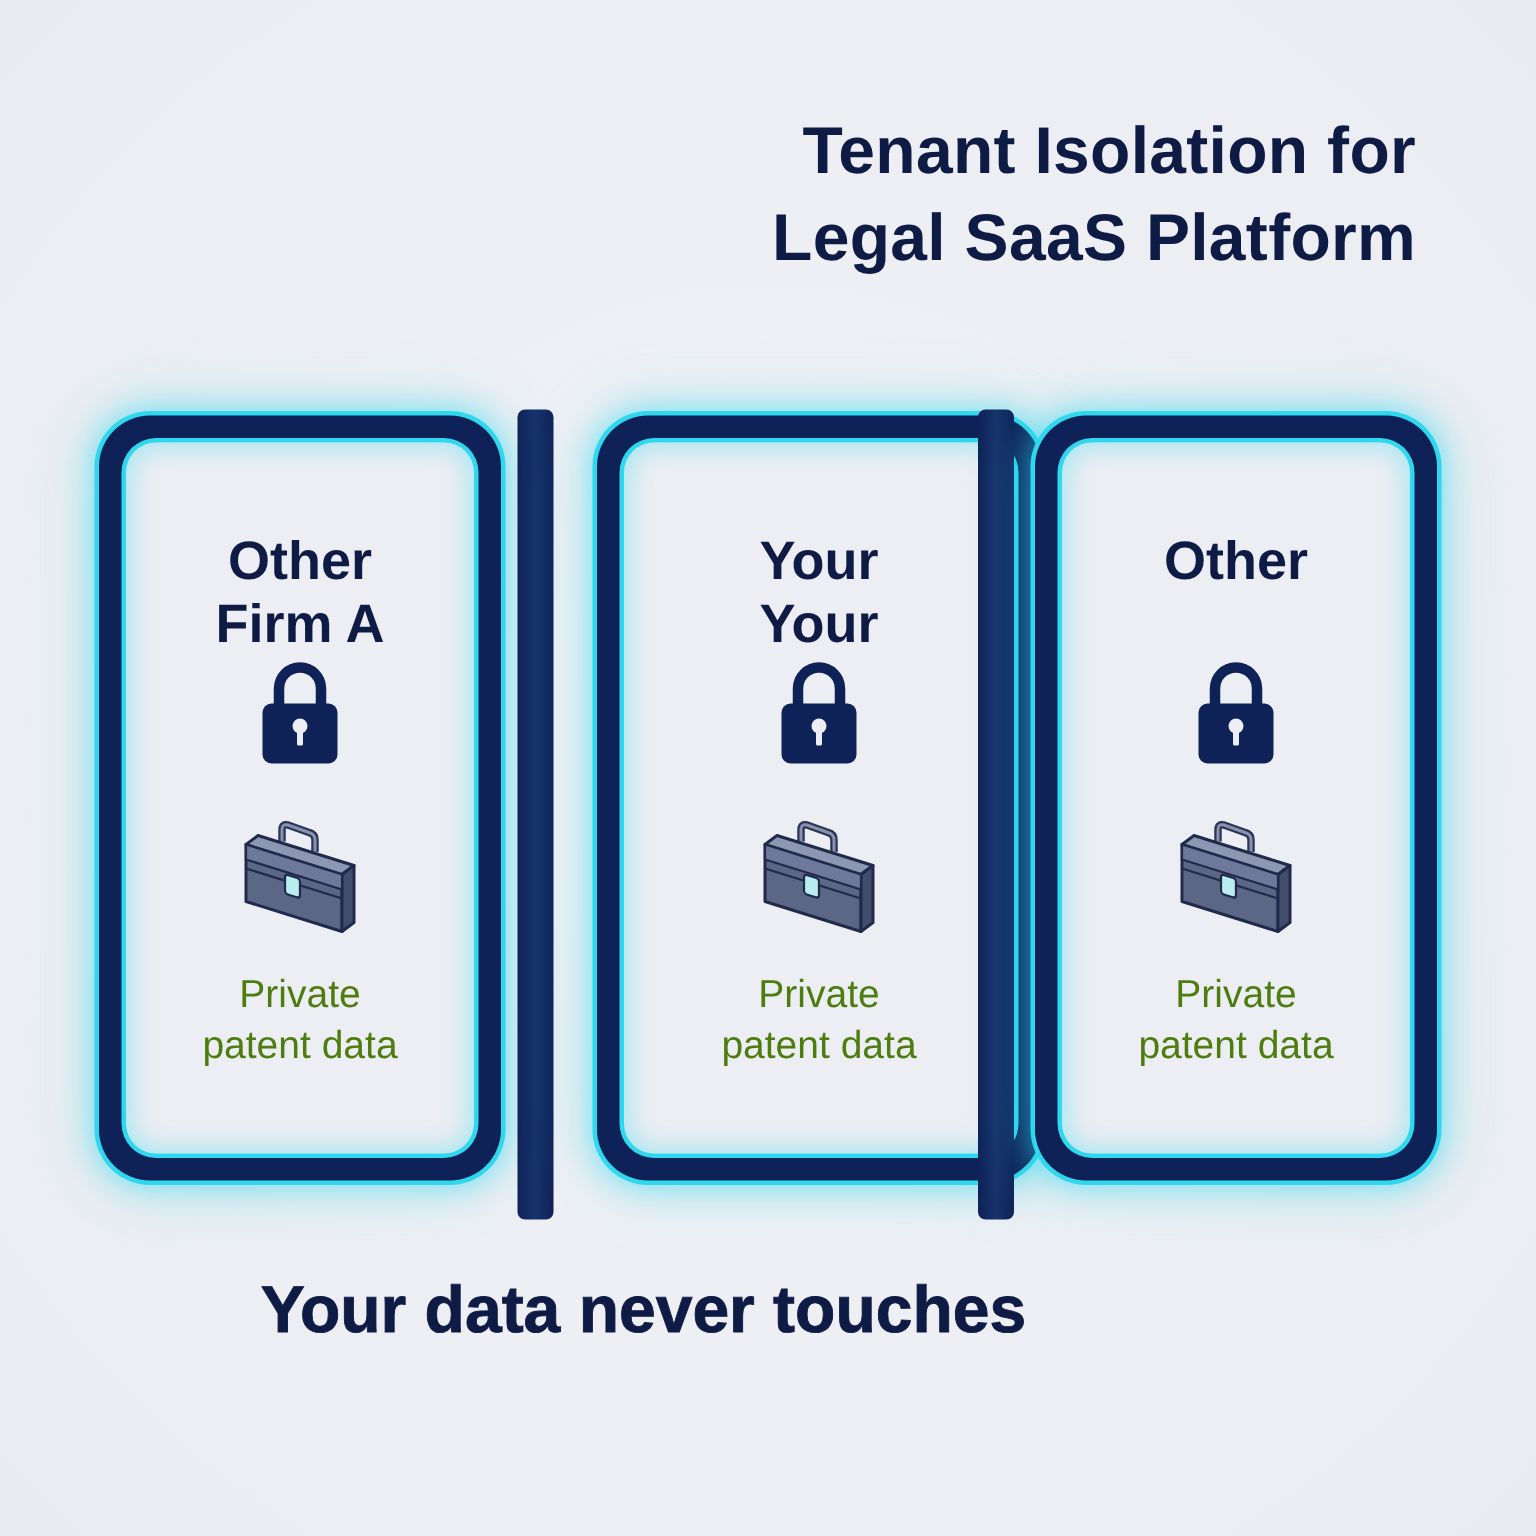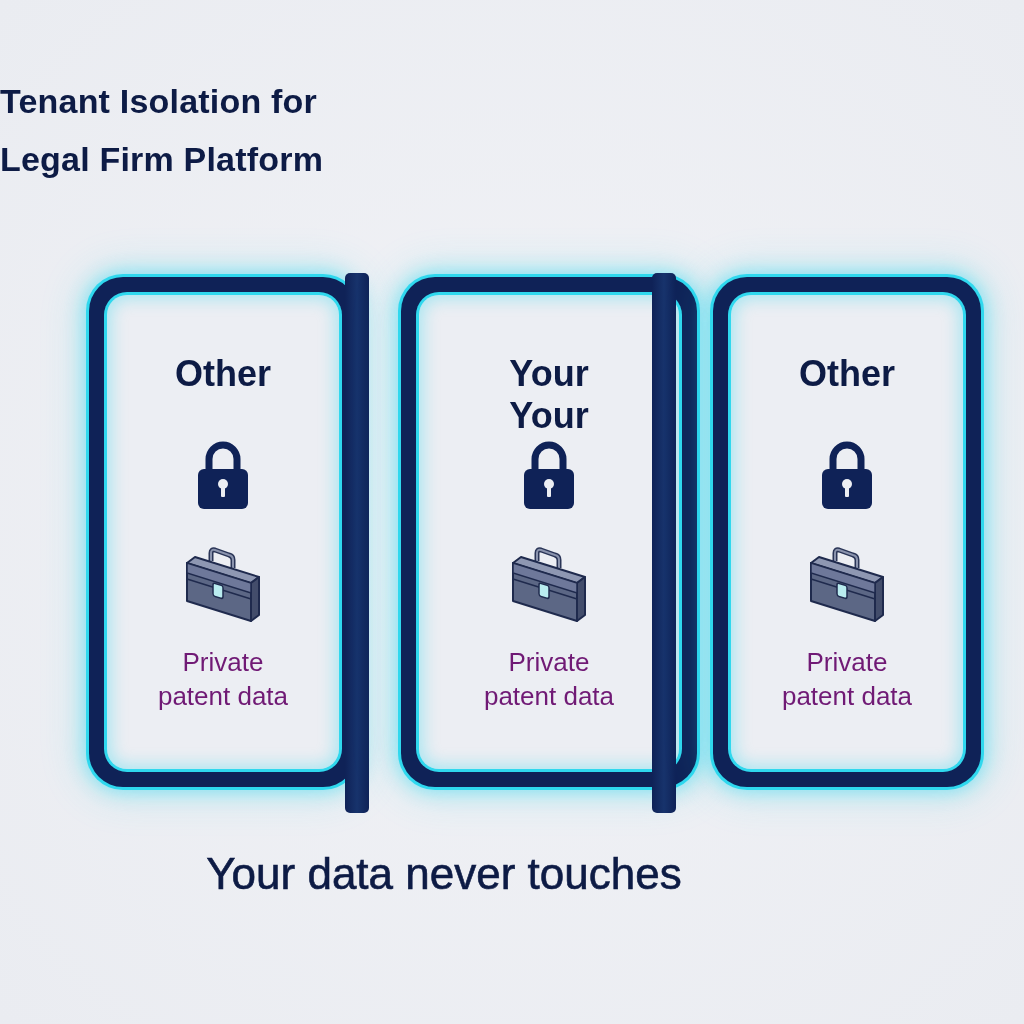--- a/index.html
+++ b/index.html
@@ -16,57 +16,56 @@
       position: relative;
       width: 1024px;
       height: 1024px;
       background: radial-gradient(ellipse at center, #f1f2f6 0%, #eaecf1 100%);
     }
     .title {
       position: absolute;
       top: 72px;
       left: 0;
       width: 944px;
-      text-align: left;
-      font-size: 34px;
+      text-align: right;
+      font-size: 44px;
       font-weight: 700;
       line-height: 58px;
       color: #0d1b45;
       letter-spacing: 0.2px;
     }
     .title span { display: block; }
 
     .panel {
       position: absolute;
       top: 277px;
       height: 510px;
       box-sizing: border-box;
       border-radius: 34px;
       background: #0f2257;
       box-shadow:
         0 0 0 3px #2fd8ee,
         0 0 18px 6px rgba(47, 216, 238, 0.45),
         0 0 40px 10px rgba(47, 216, 238, 0.18);
       padding: 18px;
-      margin-left: 23px;
     }
     .panel-inner {
       width: 100%;
       height: 100%;
       box-sizing: border-box;
       border-radius: 20px;
       background: #eceef3;
       box-shadow:
         0 0 0 3px #2fd8ee,
         inset 0 0 16px 4px rgba(47, 216, 238, 0.35);
       position: relative;
       text-align: center;
     }
     .panel-a { left: 66px; width: 268px; }
-    .panel-you { left: 378px; width: 296px; }
+    .panel-you { left: 398px; width: 296px; }
     .panel-b { left: 690px; width: 268px; }
 
     .divider {
       position: absolute;
       top: 273px;
       width: 24px;
       height: 540px;
       border-radius: 5px;
       background: linear-gradient(90deg, #0f2257 0%, #17336c 50%, #0f2257 100%);
     }
@@ -102,52 +101,53 @@
       height: 90px;
     }
     .data-label {
       position: absolute;
       top: 350px;
       left: 0;
       width: 100%;
       font-size: 26px;
       line-height: 34px;
       font-weight: 400;
-      color: #701a75;
+      color: #4d7c0f;
     }
     .data-label span { display: block; }
 
     .footer {
       position: absolute;
       top: 846px;
-      left: 16px;
+      left: 1px;
       width: 856px;
       text-align: center;
       font-size: 44px;
-      font-weight: 400;
+      font-weight: 700;
       line-height: 56px;
       color: #0d1b45;
       -webkit-text-stroke: 0.6px #0d1b45;
     }
     .footer span { display: block; }
   </style>
 </head>
 <body>
 
 <div class="page">
 
   <h1 class="title" style="margin:0;">
     <span>Tenant Isolation for</span>
-    <span>Legal Firm Platform</span>
+    <span>Legal SaaS Platform</span>
   </h1>
 
   <div class="panel panel-a">
     <div class="panel-inner">
       <div class="firm-name">
         <span>Other</span>
+        <span>Firm A</span>
       </div>
       <svg class="lock" viewBox="0 0 54 72">
         <path d="M13 32 V20 A14 14 0 0 1 41 20 V32" fill="none" stroke="#0f2257" stroke-width="7"></path>
         <rect x="2" y="30" width="50" height="40" rx="6" fill="#0f2257"></rect>
         <circle cx="27" cy="45" r="5" fill="#eceef3"></circle>
         <rect x="25" y="46" width="4" height="12" rx="1" fill="#eceef3"></rect>
       </svg>
       <svg class="briefcase" viewBox="0 0 84 90">
         <path d="M30 18 L30 10 Q30 6 34 7 L48 12 Q52 13 52 17 L52 25" fill="none" stroke="#2a3557" stroke-width="5" stroke-linejoin="round"></path>
         <path d="M30 18 L30 10 Q30 6 34 7 L48 12 Q52 13 52 17 L52 25" fill="none" stroke="#8a93ad" stroke-width="2"></path>

